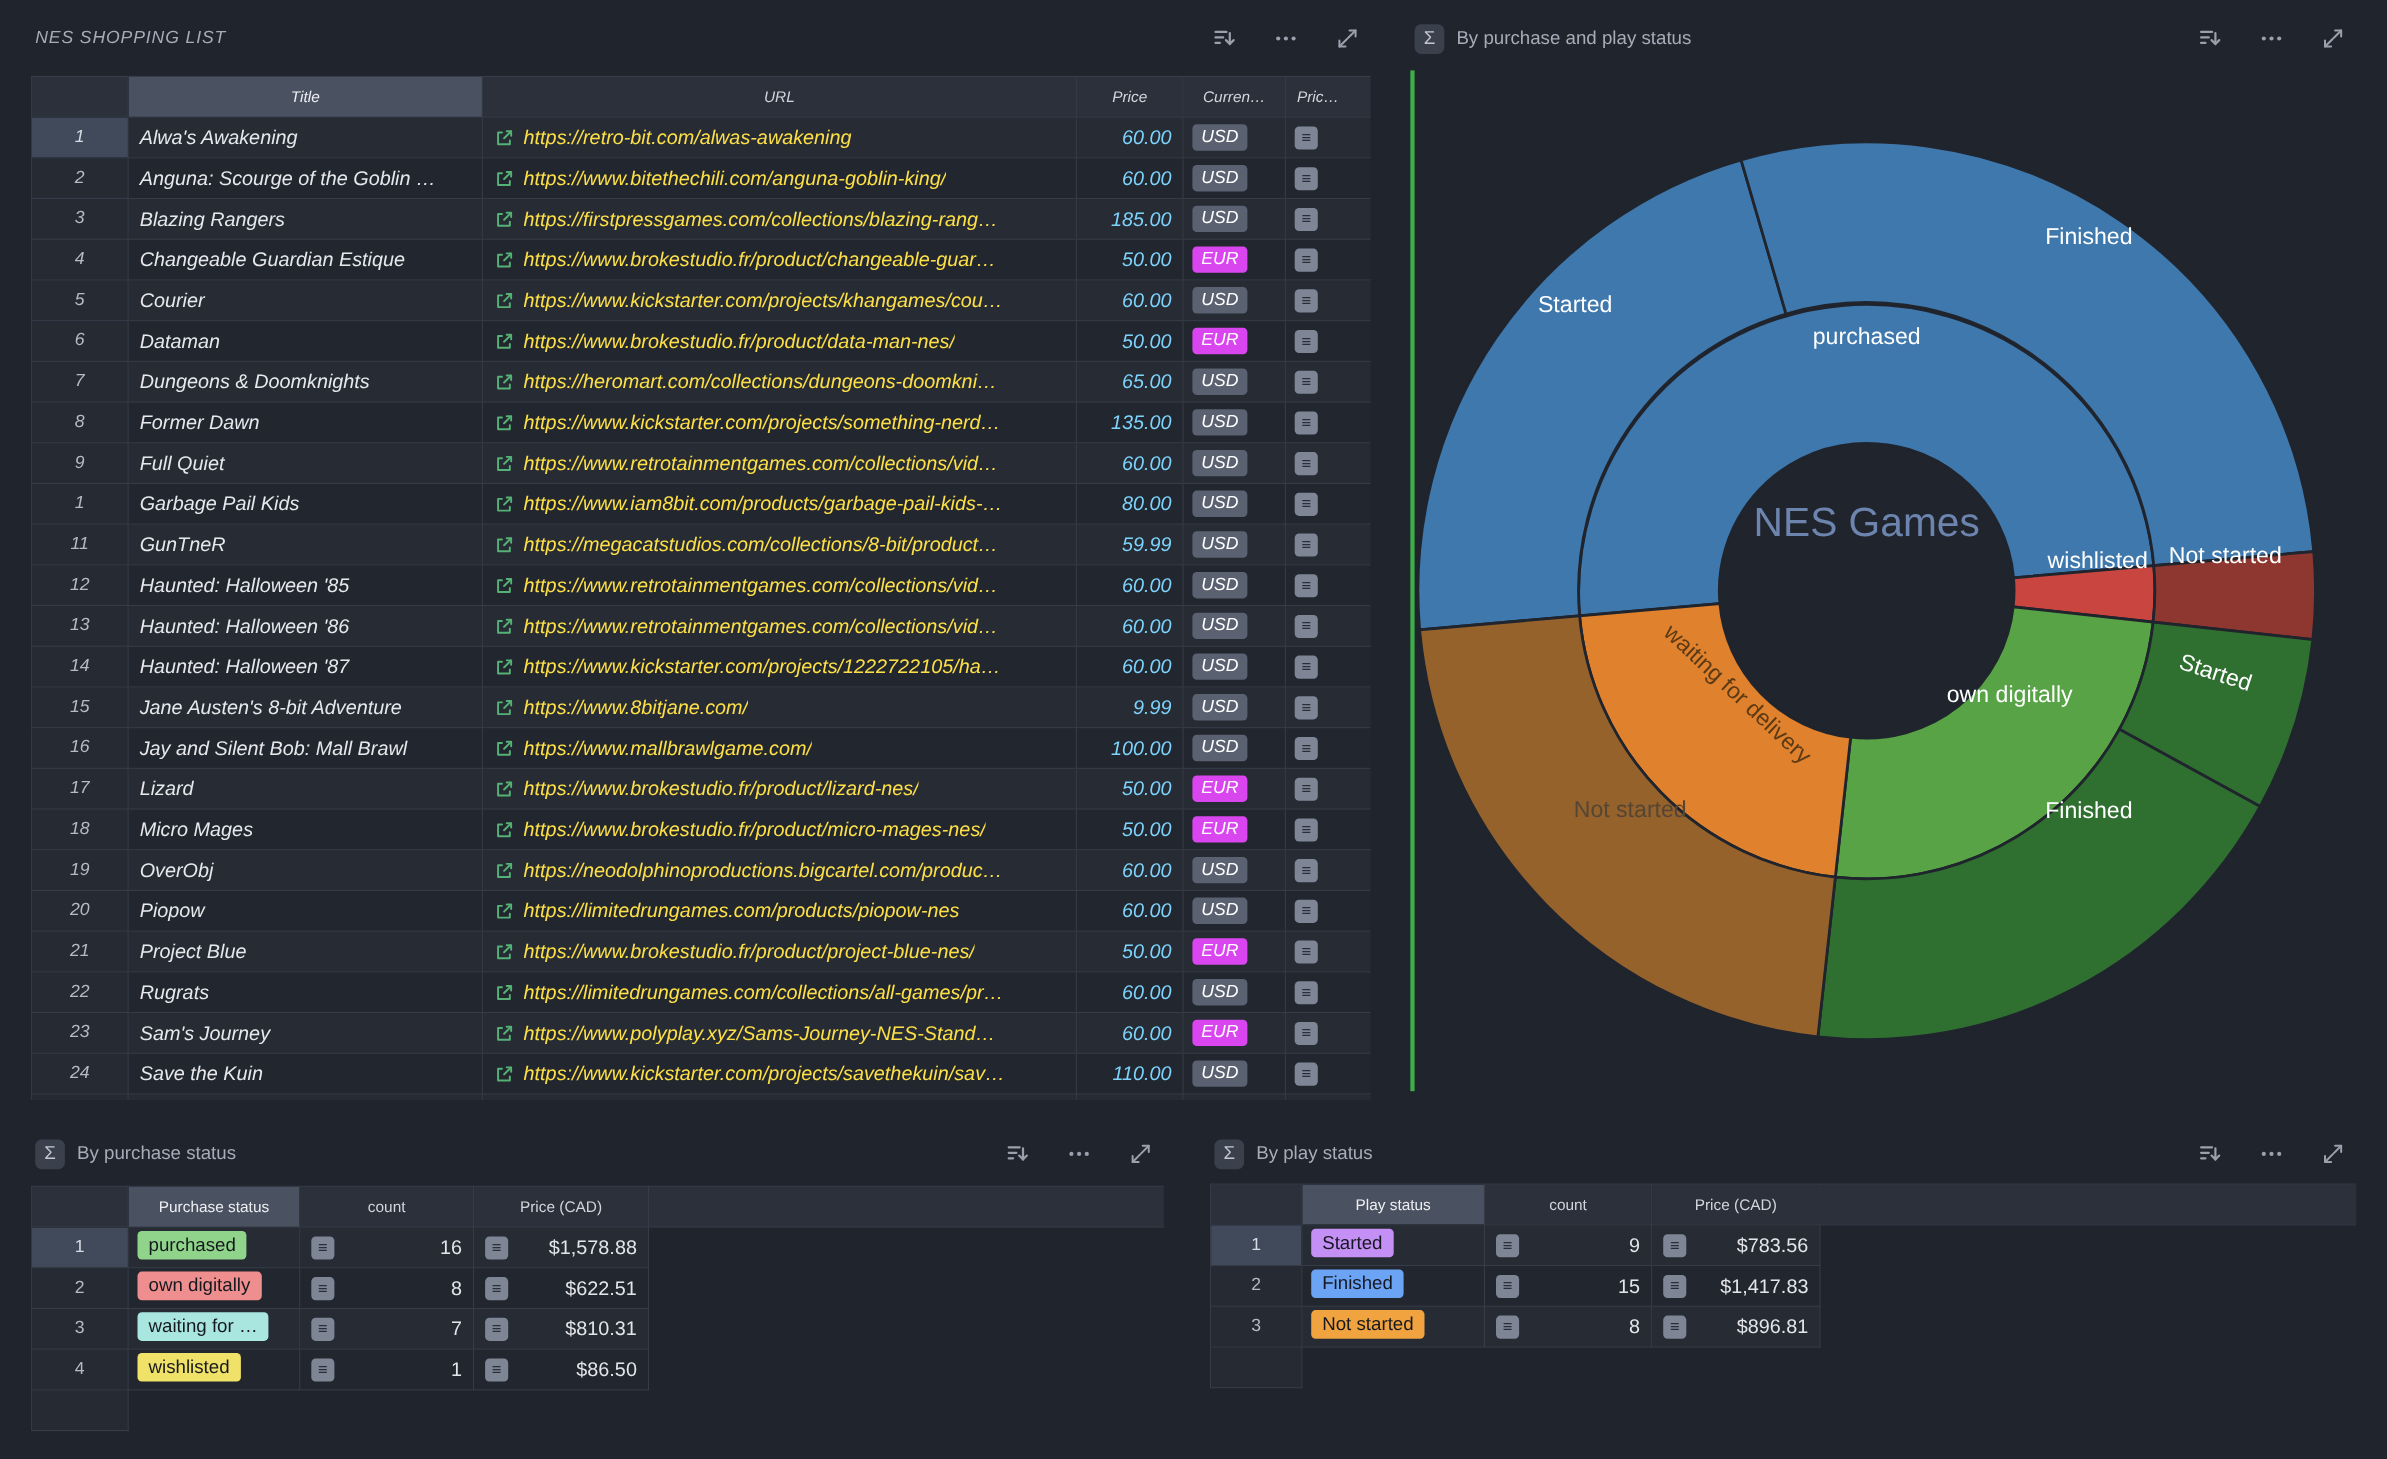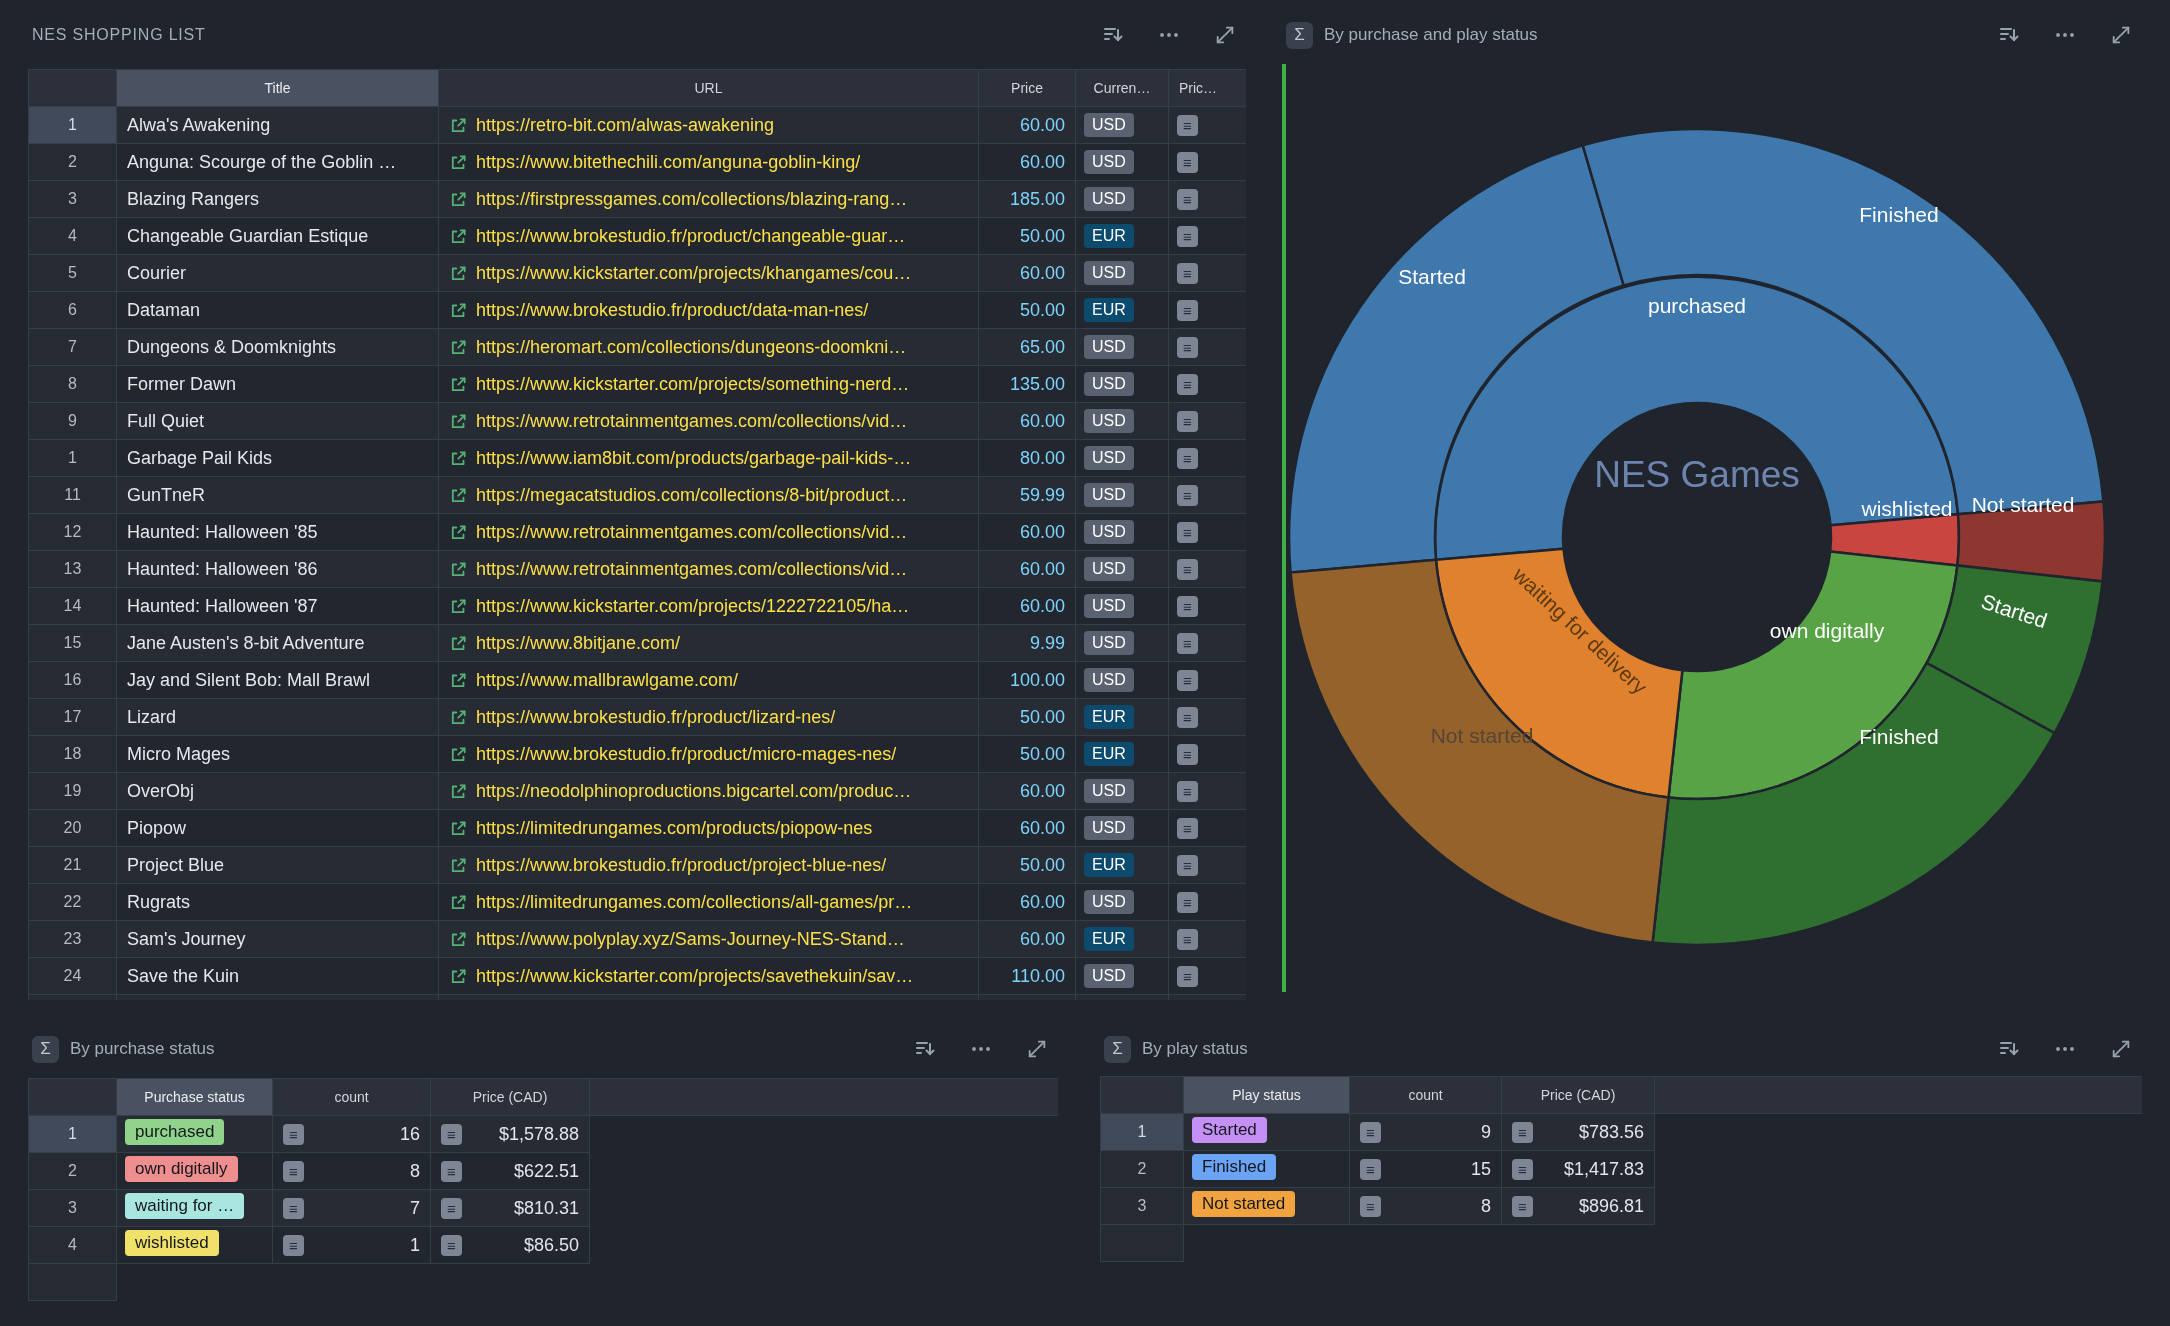--- a/index.html
+++ b/index.html
@@ -28,37 +28,37 @@
   .grid tr.addrow td.addcell{border:none;background:transparent}
 
   td.tcell{color:#e6e8ec}
   .urlwrap{display:flex;align-items:center;gap:8px;overflow:hidden}
   .extlink{display:inline-flex;flex:0 0 auto}
   .link{color:#fde047;overflow:hidden;white-space:nowrap}
   td.pcell{text-align:right;color:#7dd3fc}
   td.ccell{padding-left:8px}
   .pill{display:inline-block;min-width:44px;text-align:center;padding:3px 8px;border-radius:4px;font-size:16px;color:#fff;box-sizing:border-box}
   .pill.USD{background:#5a6170}
-  .pill.EUR{background:#0c4a6e}
+  .pill.EUR{background:#d946ef}
   td.fcell{padding-left:8px}
   .ficon{display:inline-flex;flex:0 0 auto;width:21px;height:21px;border-radius:4px;background:#7e8696;color:#2a2e37;
          align-items:center;justify-content:center;font-size:15px;font-weight:bold;line-height:21px}
   .cf{display:flex;align-items:center;justify-content:space-between;width:100%}
   td.scell{padding-left:8px}
   .badge{display:inline-block;padding:3px 10px;border-radius:4px;font-size:17px;color:#15181e;max-width:100%;
          overflow:hidden;white-space:nowrap;box-sizing:border-box}
 
   .link-indicator{position:absolute;left:0;top:52px;bottom:8px;width:4px;background:#3fae49}
   #sunburst{display:block;margin-top:0}
 </style>
 </head>
 <body>
 <div id="app">
 
-<div class="panel" id="panel-shopping" style="left:28px;top:12px;width:1218px;height:988px;">
+<div class="panel" id="panel-shopping" style="left:28px;top:12px;width:1218px;height:988px;font-style:italic;">
   <div class="panel-head">
     <span class="panel-title caps">NES SHOPPING LIST</span>
     <span class="head-icons">
       <span class="hicon">
             <svg width="24" height="24" viewBox="0 0 24 24" fill="none" stroke="#9aa0ac" stroke-width="2" stroke-linecap="round">
               <path d="M4 6h10M4 11h7M4 16h4"></path>
               <path d="M17 7v10"></path>
               <path d="M13.5 13.5 17 17l3.5-3.5"></path>
             </svg>
           </span>

